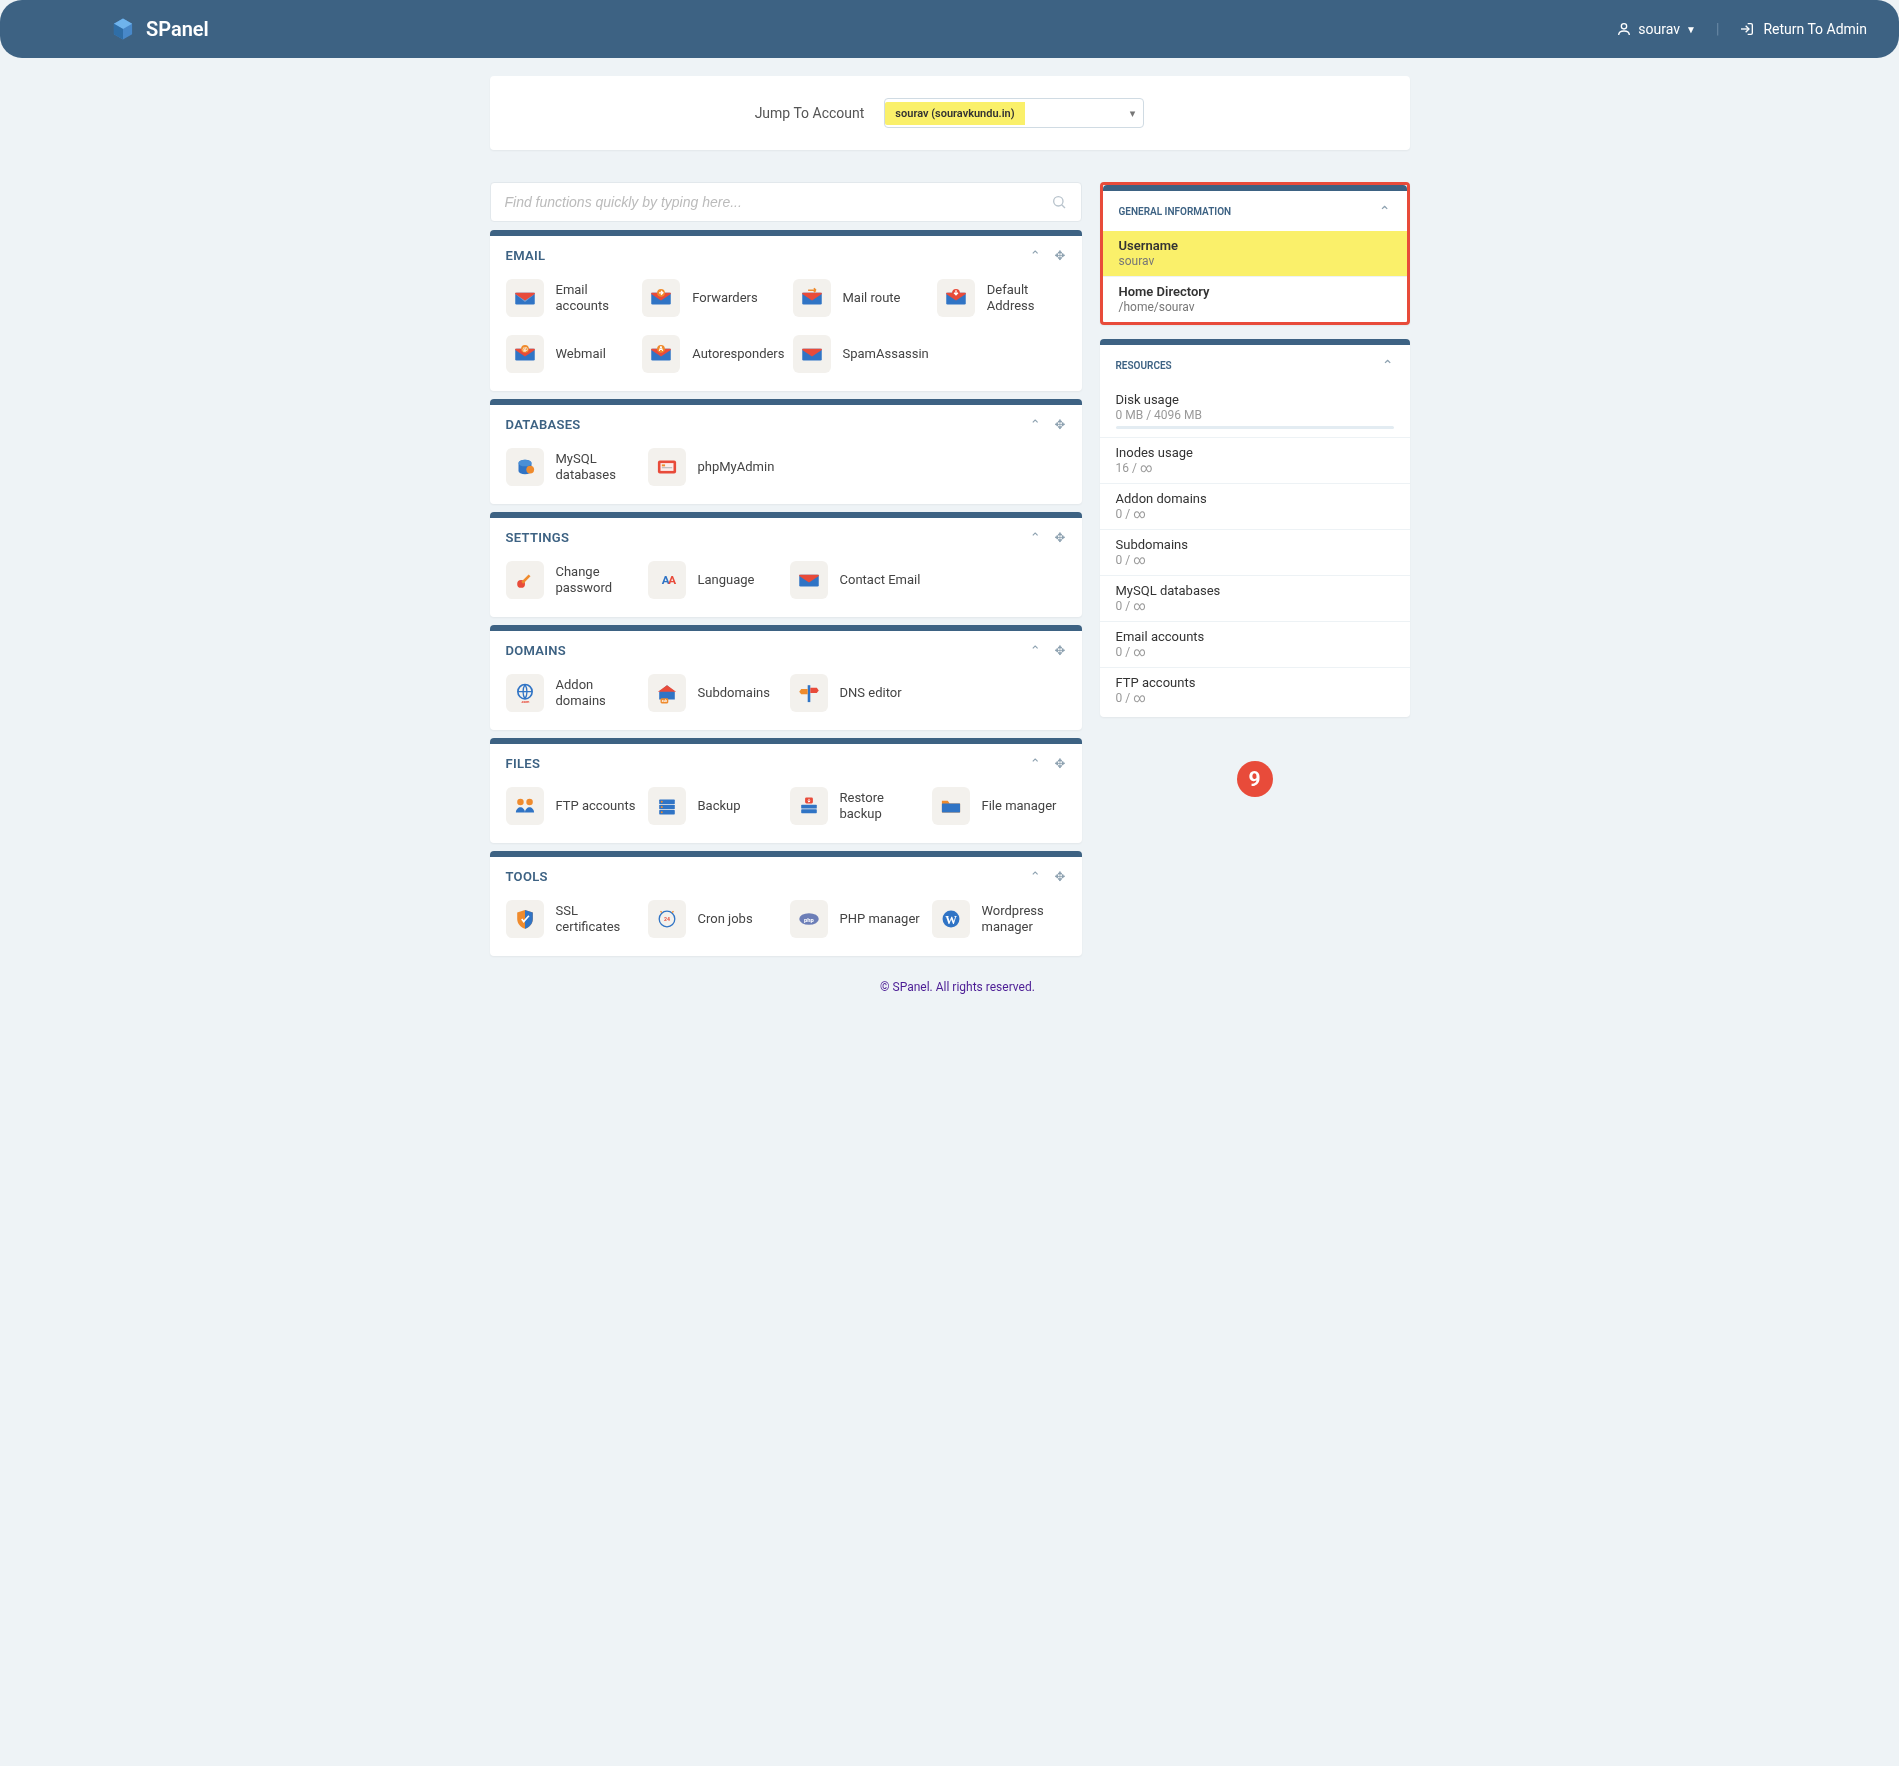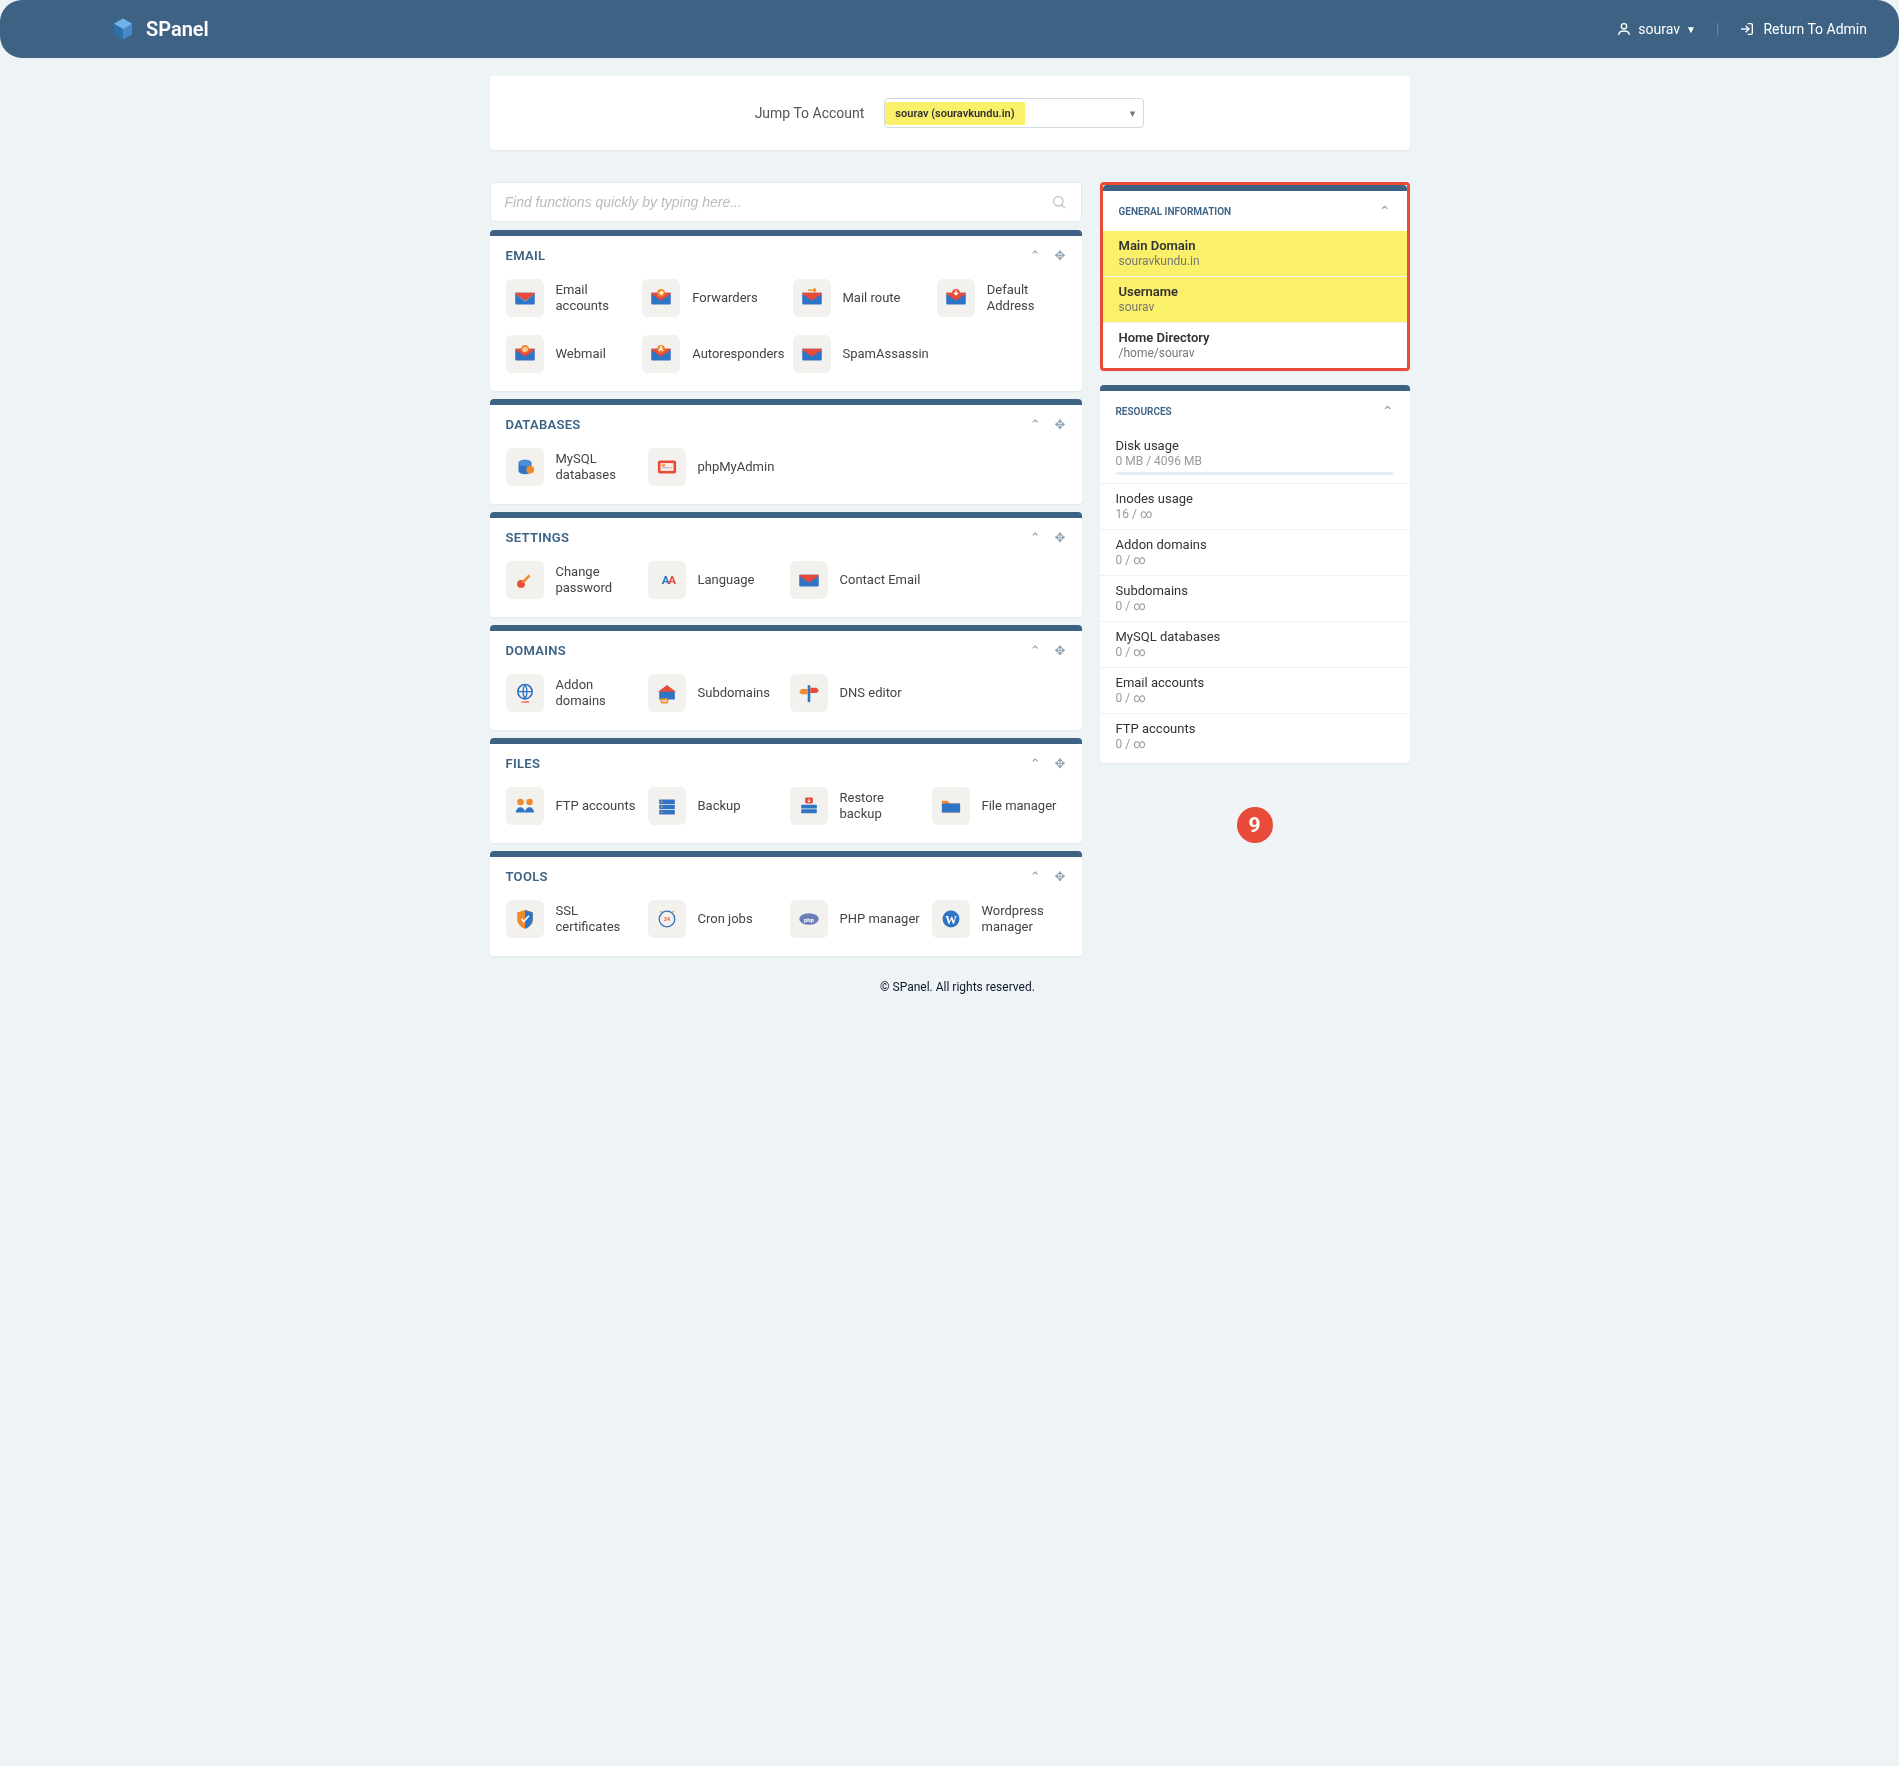--- a/index.html
+++ b/index.html
@@ -45,21 +45,21 @@
 .info-key { font-weight: 600; color: #333; font-size: 13px; }
 .info-val { color: #777; font-size: 12px; margin-top: 1px; }
 .res-row { padding: 7px 16px 8px 16px; border-bottom: 1px solid #edf2f5; }
 .res-row:last-child { border-bottom: none; }
 .res-key { color: #333; font-size: 13px; }
 .res-val { color: #999; font-size: 12px; margin-top: 1px; }
 .res-bar { height: 3px; background: #e3ecf2; border-radius: 2px; margin-top: 4px; overflow: hidden; }
 .annotation { text-align: center; margin-top: 30px; padding: 0 8px; }
 .anno-badge { width: 36px; height: 36px; border-radius: 50%; background: #e84b3a; color: #fff; font-size: 21px; font-weight: 700; display: inline-flex; align-items: center; justify-content: center; }
 .anno-text { margin-top: 12px; font-size: 25px; font-weight: 700; color: #e84b3a; line-height: 1.28; text-shadow: 0 0 6px rgba(255,255,255,0.9), 1px 1px 0 rgba(255,255,255,0.8); }
-.footer { text-align: center; color: #0f172a; font-size: 12px; padding: 24px 0 24px 16px; }
+.footer { text-align: center; color: #4c1d95; font-size: 12px; padding: 24px 0 24px 16px; }
 svg { display: block; }
 </style>
 </head>
 <body>
 
 <div class="topbar">
   <div class="brand">
     <span class="brand-icon">
       <svg viewBox="0 0 40 40" width="26" height="26">
         <path d="M6 12 L20 4 L34 12 L34 28 L20 36 L6 28 Z" fill="#4a8fd6" opacity="0.85"></path>
@@ -433,24 +433,20 @@
     <div class="sidebar">
 
       <div class="side-panel boxed">
         <div class="side-topbar"></div>
         <div class="side-header">
           <span class="side-title">GENERAL INFORMATION</span>
           <span style="color:#8da1b0;">⌃</span>
         </div>
         <div class="info-list" id="general-list">
             <div class="info-row hl">
-              <div class="info-key">Main Domain</div>
-              <div class="info-val">souravkundu.in</div>
-            </div>
-            <div class="info-row hl">
               <div class="info-key">Username</div>
               <div class="info-val">sourav</div>
             </div>
             <div class="info-row">
               <div class="info-key">Home Directory</div>
               <div class="info-val">/home/sourav</div>
             </div>
           </div>
       </div>
 

